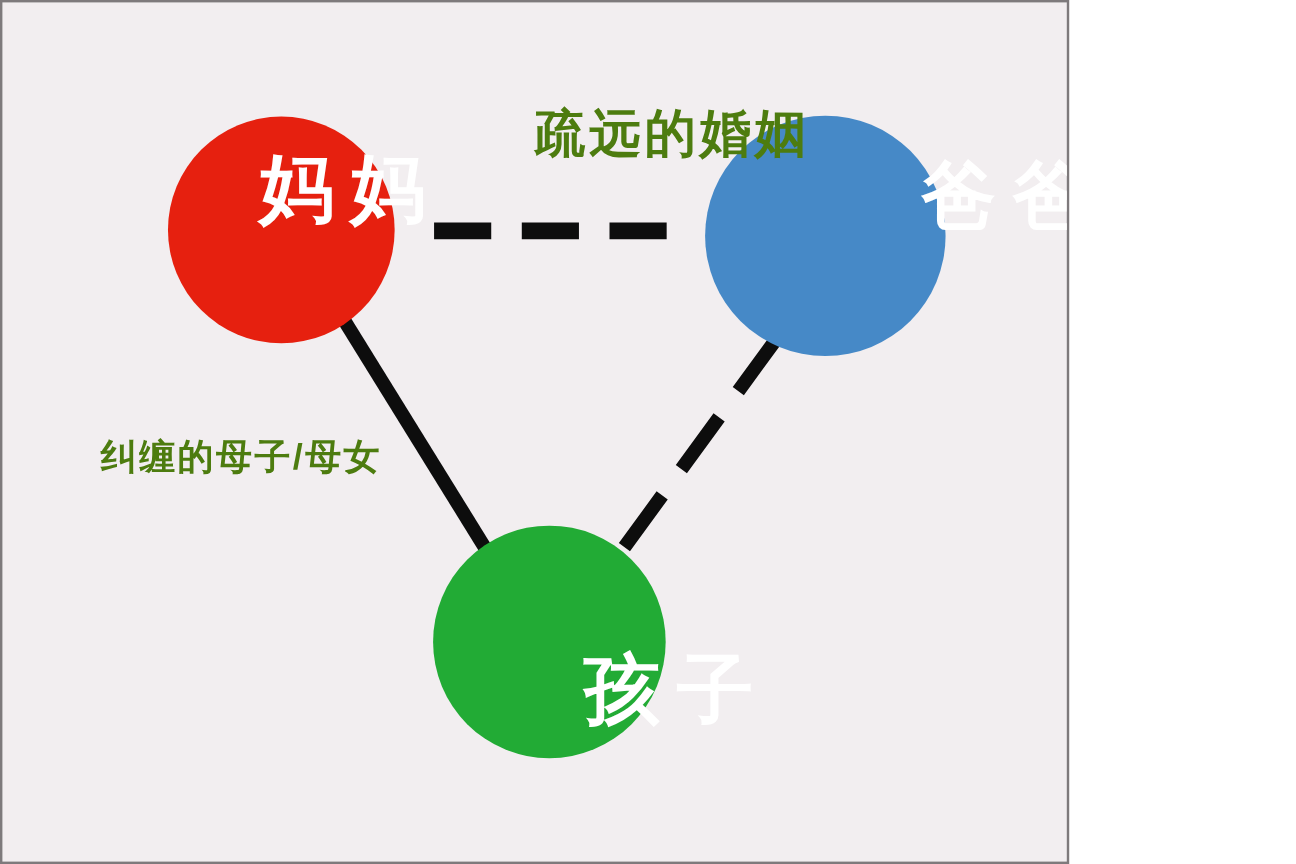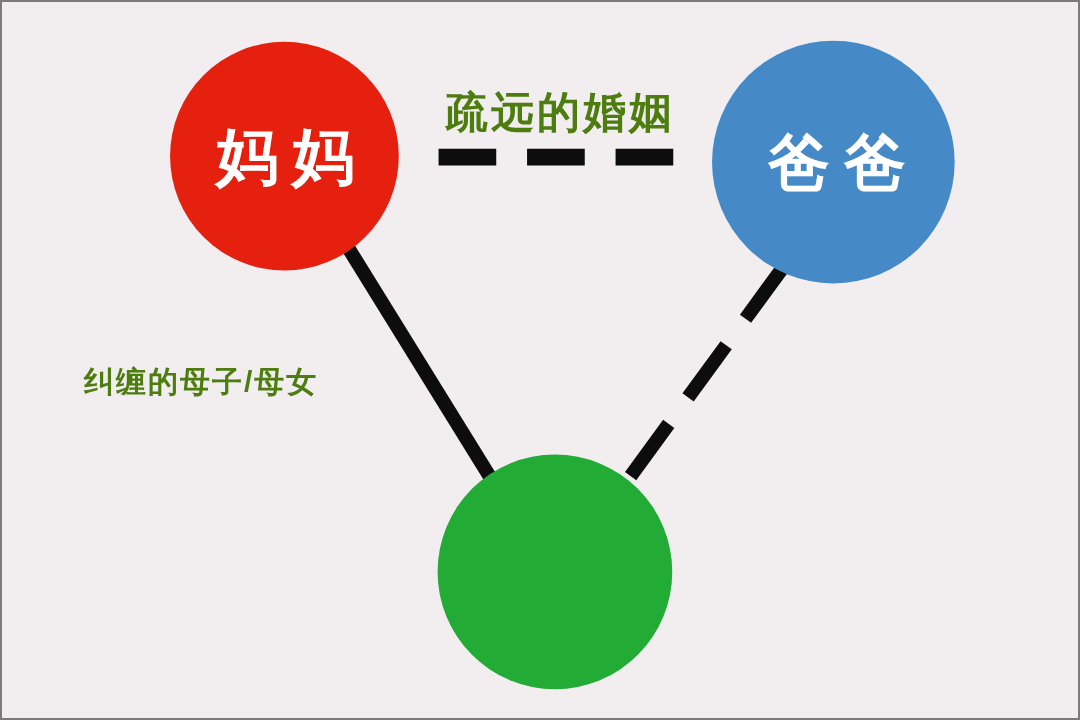--- a/index.html
+++ b/index.html
@@ -3,21 +3,21 @@
 <meta charset="utf-8">
 <style>
   html, body {
     margin: 0;
     padding: 0;
     background: #ffffff;
     font-family: "Liberation Sans", "DejaVu Sans", sans-serif;
   }
   .canvas {
     position: relative;
-    width: 1080px;
+    width: 891px;
     height: 720px;
     box-sizing: border-box;
     background: #f2eef0;
     border: 2px solid #7e7a7c;
     overflow: hidden;
   }
   .lines-layer {
     position: absolute;
     left: 0;
     top: 0;
@@ -81,19 +81,20 @@
 
     <circle cx="283" cy="155" r="115" fill="#e6200f"></circle>
     <circle cx="835" cy="161" r="122" fill="#4689c7"></circle>
     <circle cx="555" cy="573" r="118" fill="#22ab35"></circle>
   </svg>
 
   <div class="node-label mom">妈妈</div>
 
   <div class="node-label dad">爸爸</div>
 
+  <div class="node-label child">孩子</div>
 
   <div class="edge-label marriage">疏远的婚姻</div>
 
   <div class="edge-label mother">纠缠的母子/母女</div>
 
 
 </div>
 
 </body></html>

